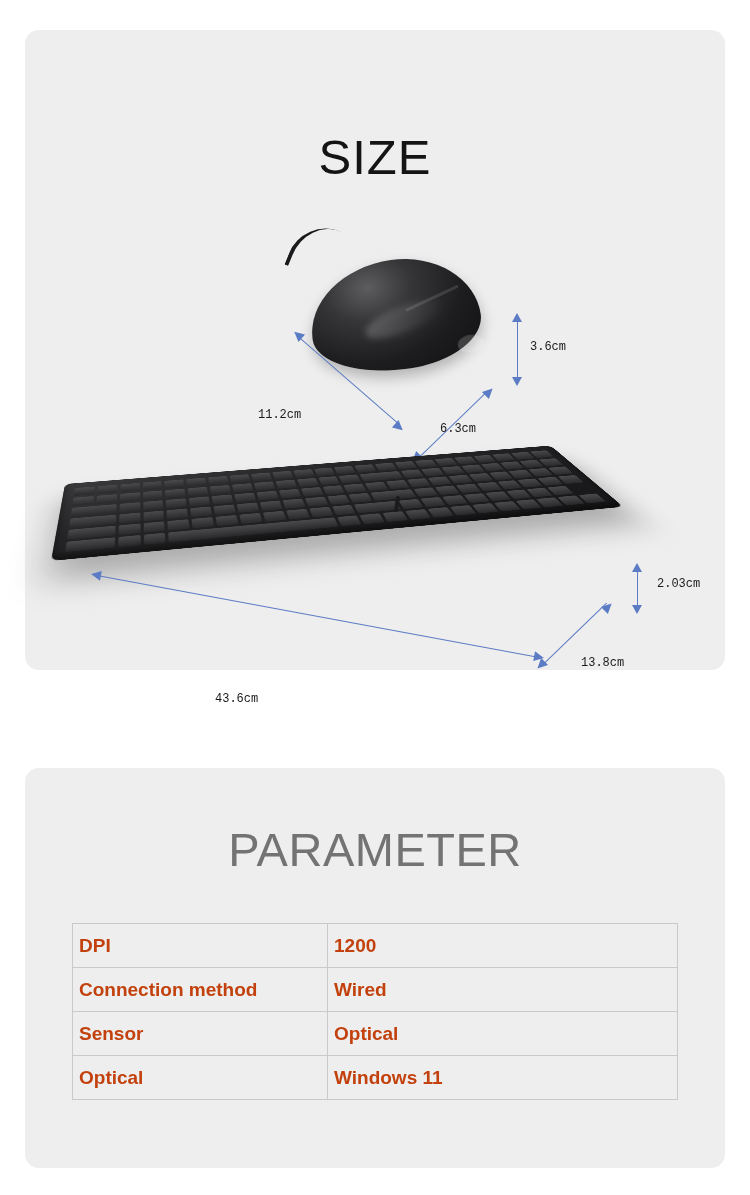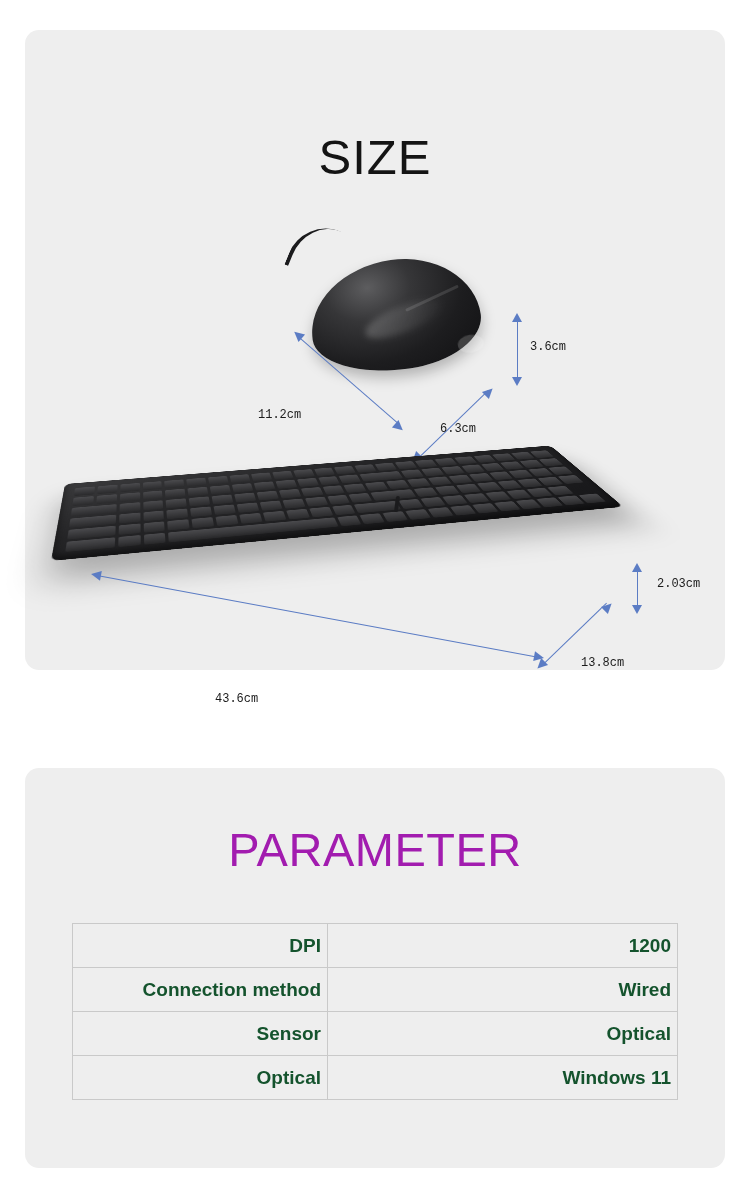--- a/index.html
+++ b/index.html
@@ -204,36 +204,36 @@
   }
   #param-title {
     position: absolute;
     top: 58px;
     left: 0;
     width: 100%;
     text-align: center;
     font-size: 47px;
     font-weight: 400;
     letter-spacing: 0.5px;
-    color: #a21caf;
+    color: #737373;
     line-height: 1;
   }
   #param-table {
     position: absolute;
     left: 47px;
     top: 155px;
     width: 606px;
     border-collapse: collapse;
   }
   #param-table td {
     border: 1px solid #c9c9c9;
     height: 44px;
     font-size: 19px;
-    text-align: right;
-    color: #14532d;
+    text-align: left;
+    color: #c2410c;
     padding: 0 6px;
   }
   #param-table td.label-cell {
     width: 255px;
     font-weight: bold;
   }
   #param-table td.value-cell {
     font-weight: 700;
   }
 </style>

